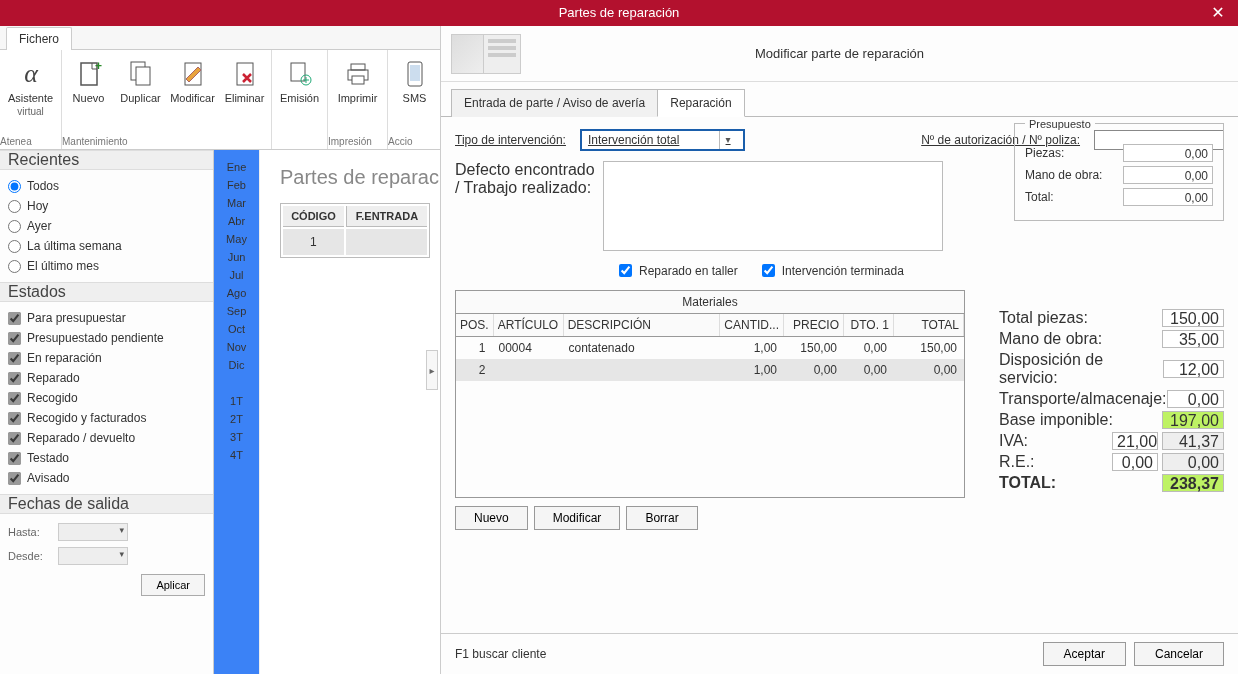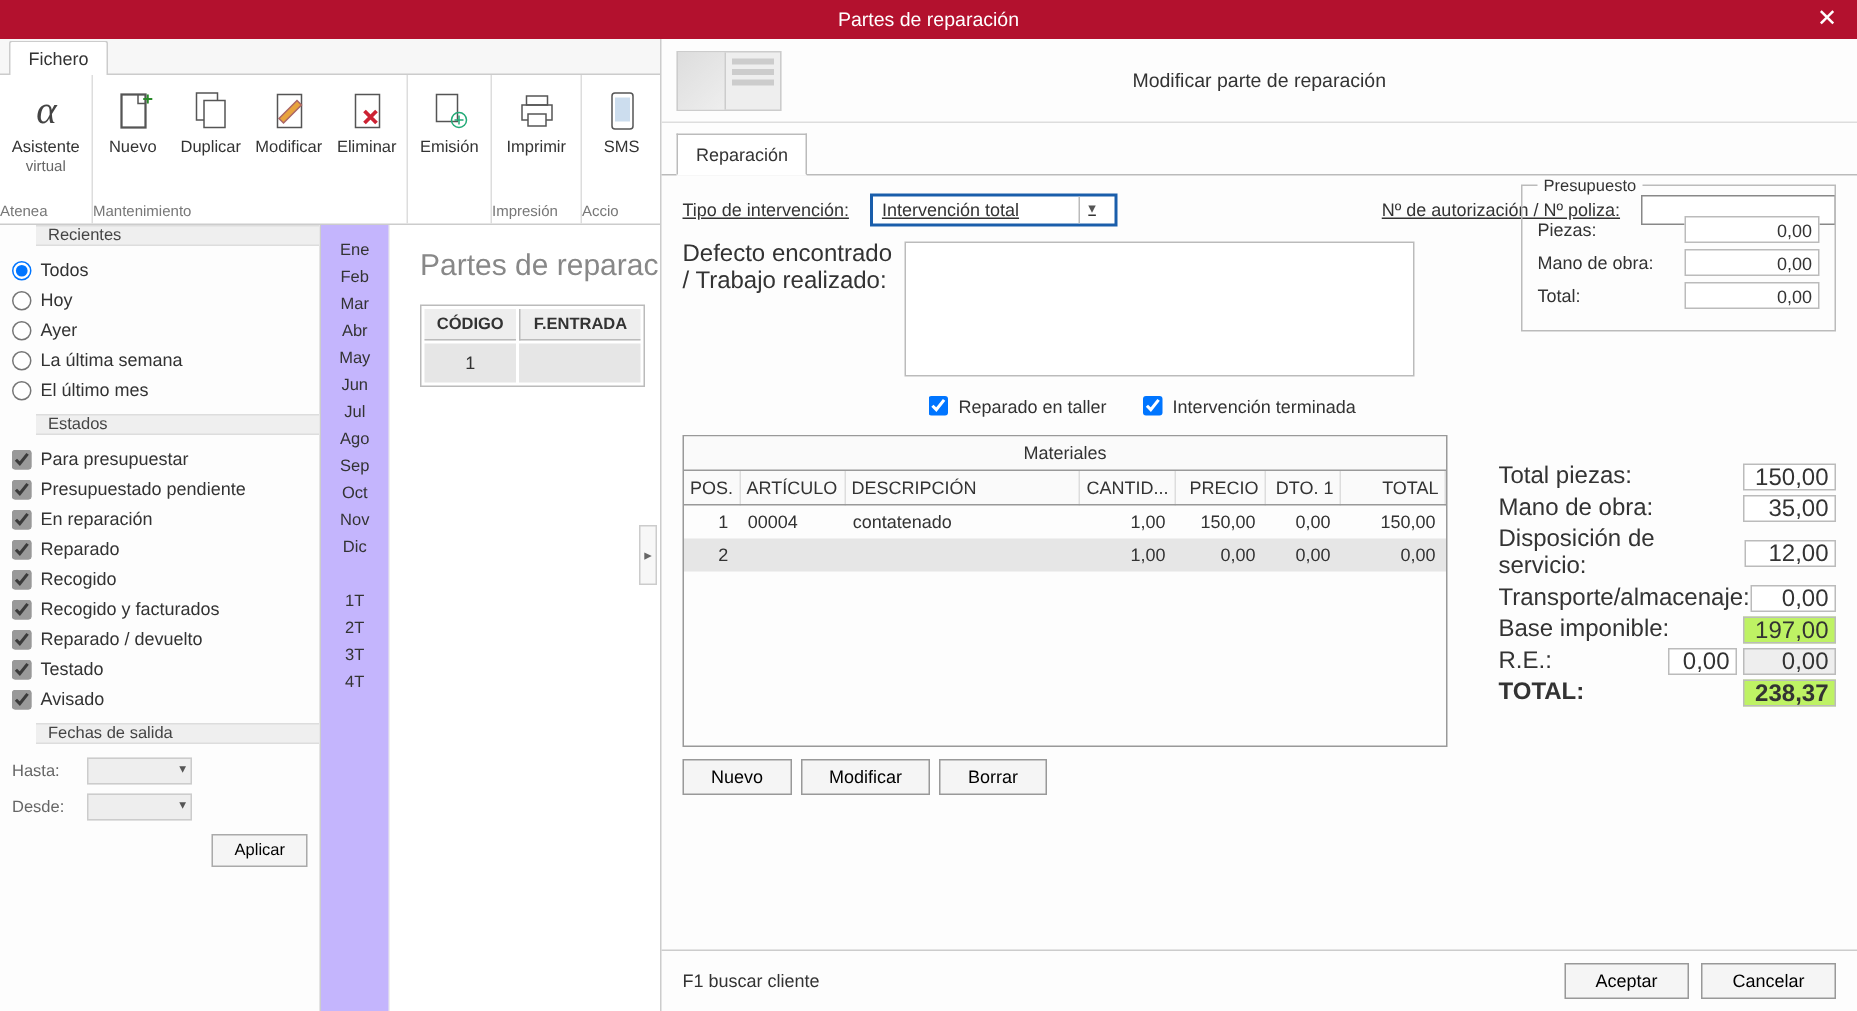--- a/index.html
+++ b/index.html
@@ -17,33 +17,33 @@
 .ribbon { height: 100px; border-bottom: 1px solid #ccc; background: #fff; display: flex; }
 .ribbon-group { border-right: 1px solid #ddd; padding: 4px 6px 2px 6px; display: flex; flex-direction: column; align-items: center; position: relative; }
 .ribbon-group .items { display: flex; gap: 2px; }
 .ribbon-btn { width: 50px; display: flex; flex-direction: column; align-items: center; gap: 2px; padding: 4px 2px; font-size: 11px; text-align: center; cursor: pointer; }
 .ribbon-btn .ico { width: 32px; height: 32px; display: flex; align-items: center; justify-content: center; }
 .ribbon-btn small { font-size: 10px; color: #666; }
 .ribbon-group-label { font-size: 10px; color: #777; position: absolute; bottom: 2px; left: 0; right: 0; text-align: left; }
 
 
 .left-panel { position: absolute; left: 0; top: 150px; width: 214px; bottom: 0; border-right: 1px solid #ccc; background: #fdfdfd; font-size: 12px; overflow: hidden; }
-.panel-header { background: #efefef; padding: 0 8px; font-size: 11px; color: #444; border-bottom: 1px solid #ddd; border-top: 1px solid #ddd; margin-left: 24px; }
+.panel-header { background: #efefef; padding: 0 8px; font-size: 16px; color: #444; border-bottom: 1px solid #ddd; border-top: 1px solid #ddd; }
 .panel-body { padding: 6px 8px; }
 .radio-row, .check-row { display: flex; align-items: center; gap: 6px; padding: 3px 0; font-size: 12px; }
 .radio-row input, .check-row input { margin: 0; }
 .check-row input { accent-color: #999; }
 .date-row { display: flex; align-items: center; gap: 6px; padding: 3px 0; font-size: 11px; }
 .date-row label { width: 44px; color: #666; }
 .date-row .combo { width: 70px; height: 18px; background: #eee; border: 1px solid #ccc; position: relative; }
 .date-row .combo::after { content: "▾"; position: absolute; right: 3px; top: 1px; font-size: 9px; color: #555; }
 .apply-btn { float: right; padding: 4px 14px; border: 1px solid #aaa; background: #f5f5f5; font-size: 11px; cursor: pointer; margin-top: 6px; }
 
 
-.month-strip { position: absolute; left: 214px; top: 150px; width: 46px; bottom: 0; border-right: 1px solid #eee; background: #c4b5fd; text-align: center; font-size: 11px; padding-top: 8px; }
+.month-strip { position: absolute; left: 214px; top: 150px; width: 46px; bottom: 0; border-right: 1px solid #eee; background: #3b82f6; text-align: center; font-size: 11px; padding-top: 8px; }
 .month-strip div { padding: 3px 0; }
 
 
 .main-area { position: absolute; left: 260px; top: 150px; right: 0; bottom: 0; padding: 16px 0 0 20px; }
 .main-title { font-size: 20px; color: #888; font-weight: 300; margin-bottom: 14px; }
 .list-table { border: 1px solid #bbb; width: 150px; }
 .list-table thead th { background: #eee; border-bottom: 1px solid #bbb; padding: 4px 6px; font-size: 11px; font-weight: bold; text-align: center; }
 .list-table thead th + th { border-left: 1px solid #bbb; }
 .list-table tbody td { padding: 6px; text-align: center; background: #e6e6e6; }
 .expand-handle { position: absolute; left: 166px; top: 200px; width: 12px; height: 40px; border: 1px solid #ccc; background: #f7f7f7; font-size: 10px; color: #666; display: flex; align-items: center; justify-content: center; cursor: pointer; }
@@ -356,20 +356,21 @@
         <div class="ln">
           <span></span>
           <span></span>
           <span></span>
         </div>
     </div>
     <span>Modificar parte de reparación</span>
   </div>
 
   <div class="modal-tabs">
+    <div class="modal-tab">Entrada de parte / Aviso de avería</div>
     <div class="modal-tab active">Reparación</div>
   </div>
 
   <div class="modal-body">
 
     <div class="form-row" style="justify-content:flex-start; gap:14px;text-decoration:underline;">
       <label>Tipo de intervención:</label>
       <div class="combo-full">
         <span>Intervención total</span>
         <span class="arrow">▾</span>
@@ -473,20 +474,27 @@
         </div>
       <div class="totals-row">
           <span>Transporte/almacenaje:</span>
           <span class="val">0,00</span>
         </div>
       <div class="totals-row readonly">
           <span>Base imponible:</span>
           <span class="val">197,00</span>
         </div>
       <div class="totals-row">
+          <span>IVA:</span>
+          <span style="display:flex">
+            <span class="val2">21,00</span>
+            <span class="val" style="background:#eee">41,37</span>
+          </span>
+        </div>
+      <div class="totals-row">
           <span>R.E.:</span>
           <span style="display:flex">
             <span class="val2">0,00</span>
             <span class="val" style="background:#eee">0,00</span>
           </span>
         </div>
       <div class="totals-row bold readonly">
           <span>TOTAL:</span>
           <span class="val">238,37</span>
         </div>

